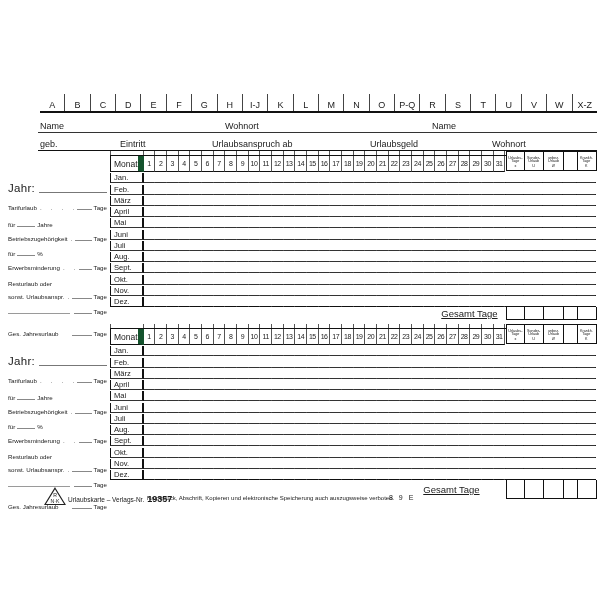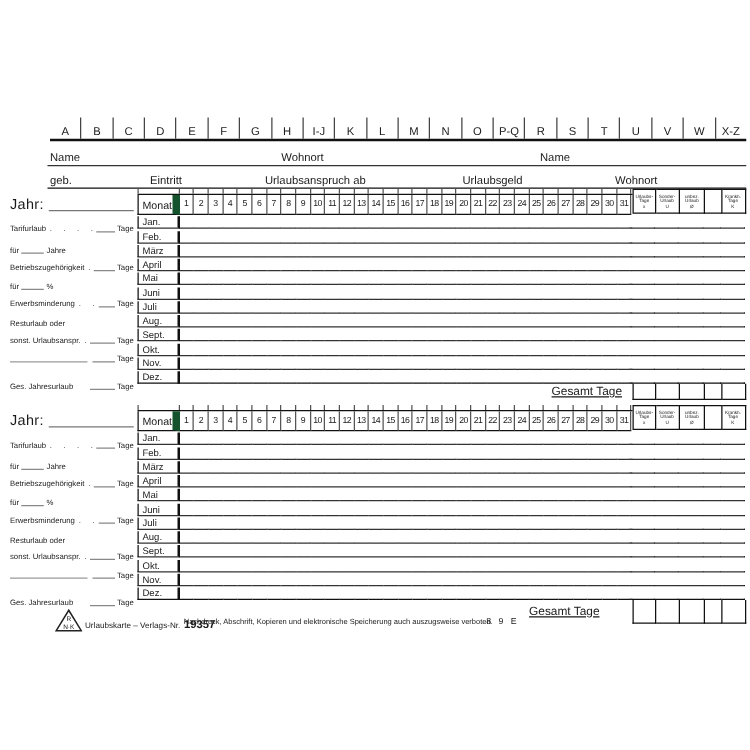--- a/index.html
+++ b/index.html
@@ -13,21 +13,21 @@
        font-size:9px;padding-bottom:1px;border-left:1px solid #444;}
   .tab.first{border-left:none;}
 
   
   .hline{position:absolute;left:38px;width:559px;border-bottom:1.1px solid #333;}
   #nameline{top:121px;height:11px;}
   #gebline{top:139px;height:11px;border-bottom:1.7px solid #111;}
   .hlabel{position:absolute;font-size:9px;top:0;}
 
   
-  .fields{position:absolute;left:8px;width:99px;height:160px;}
+  .fields{position:absolute;left:8px;width:99px;height:160px;margin-top:24px;}
   .jahr{position:absolute;top:0;left:0;right:0;display:flex;align-items:flex-end;height:12px;}
   .jlabel{font-size:11.5px;letter-spacing:.3px;}
   .jline{flex:1 1 auto;border-bottom:1.2px solid #777;margin:0 0 1px 4px;height:10px;}
   .frow{position:absolute;left:0;right:0;display:flex;align-items:flex-end;height:9px;}
   .flabel,.fdots,.funit{font-size:6.2px;white-space:pre;line-height:1;}
   .fdots{margin-left:3px;letter-spacing:1px;}
   .fspacer{flex:1 1 auto;}
   .fline{flex:0 1 20px;min-width:8px;border-bottom:1px solid #888;margin:0 2px 1px 2px;height:6px;}
   .fline.short{flex:0 0 18px;}
   .fline.long{flex:0 0 62px;border-bottom-color:#9a9a9a;margin-left:0;}

